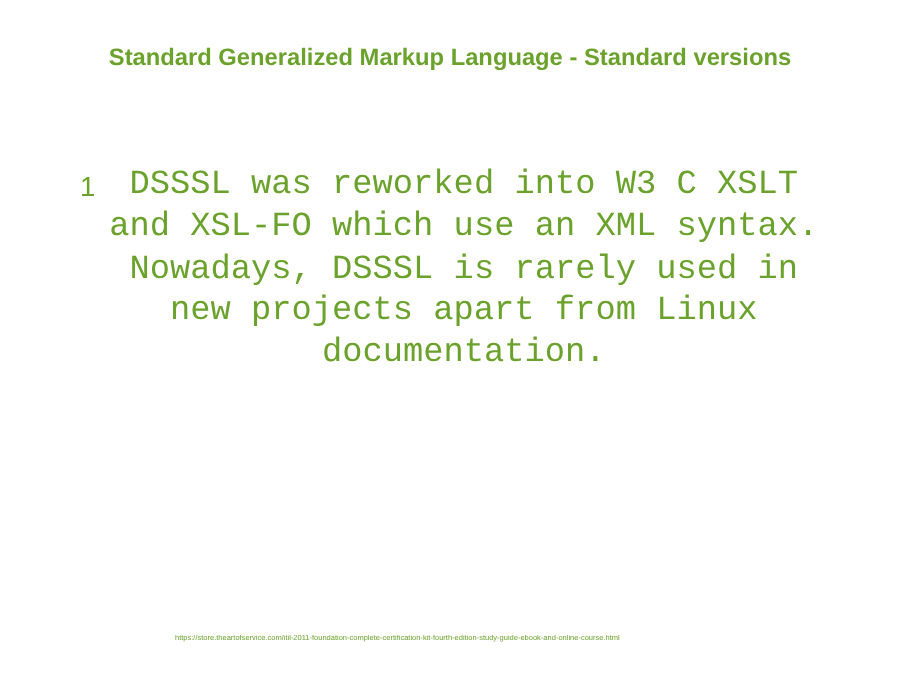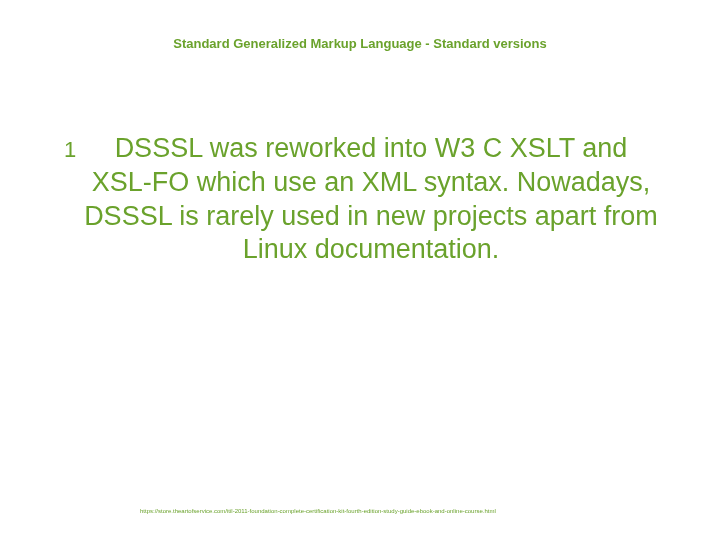--- a/index.html
+++ b/index.html
@@ -16,21 +16,21 @@
     width: 720px;
     height: 540px;
     box-sizing: border-box;
   }
   .title {
     position: absolute;
     top: 36px;
     left: 0;
     right: 0;
     text-align: center;
-    font-size: 13px;
+    font-size: 19px;
     font-weight: bold;
     color: #6aa22c;
   }
   .body-text {
     position: absolute;
     top: 132px;
     left: 70px;
     right: 60px;
     font-size: 27px;
     line-height: 1.25;
@@ -45,20 +45,21 @@
     flex: 0 0 auto;
     width: 18px;
     text-align: left;
     font-size: 22px;
     color: #6aa22c;
     padding-top: 4px;
     margin-left: -6px;
   }
   .bullet-content {
     flex: 1 1 auto;
+    font-family: Liberation Mono, monospace;
   }
   .footer-link {
     position: absolute;
     bottom: 26px;
     left: 140px;
     right: 40px;
     font-size: 6px;
     color: #6aa22c;
     white-space: nowrap;
     overflow: hidden;

